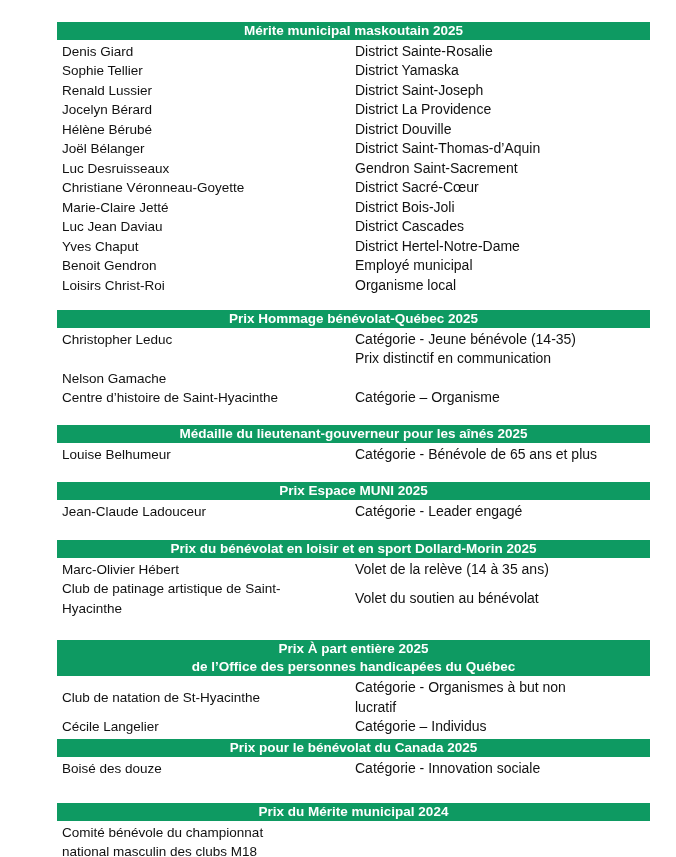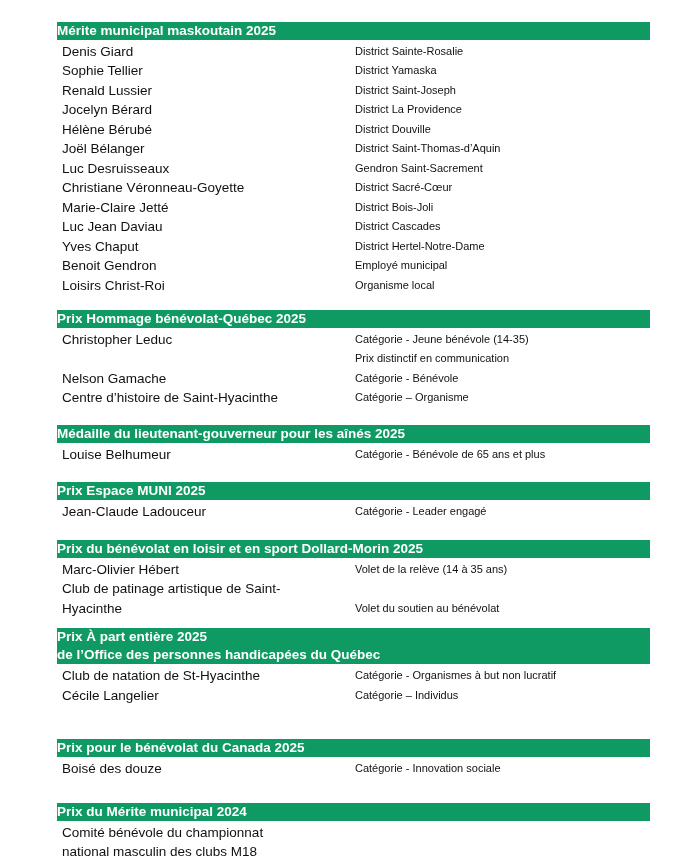--- a/index.html
+++ b/index.html
@@ -15,38 +15,38 @@
   .section {
     position: absolute;
     left: 57px;
     width: 593px;
   }
   .bar {
     background: #0e9a62;
     color: #ffffff;
     font-weight: bold;
     font-size: 13.5px;
-    text-align: left;
+    text-align: center;
     line-height: 17.5px;
   }
-  .bar.two-line { line-height: 18px; padding: 0; }
+  .bar.two-line { line-height: 18px; padding: 0; margin-top: 12px; }
   .rows { padding-top: 2px; }
-  .row { display: flex; align-items: flex-end; }
+  .row { display: flex; align-items: center; }
   .cl {
     box-sizing: border-box;
     flex: 0 0 298px;
     padding-left: 5px;
     padding-right: 58px;
     font-size: 13.5px;
     line-height: 19.5px;
   }
   .cr {
     box-sizing: border-box;
     width: 255px;
-    font-size: 11px;
+    font-size: 14px;
     line-height: 19.5px;
   }
 </style>
 </head>
 <body>
 
 <div class="page">
 
   <div class="section" style="top:22px">
     <div class="bar">
@@ -116,21 +116,20 @@
       <div class="row">
           <div class="cl">Christopher Leduc</div>
           <div class="cr">Catégorie - Jeune bénévole (14-35)</div>
         </div>
       <div class="row">
           <div class="cl"></div>
           <div class="cr">Prix distinctif en communication</div>
         </div>
       <div class="row">
           <div class="cl">Nelson Gamache</div>
-          <div class="cr">Catégorie - Bénévole</div>
         </div>
       <div class="row">
           <div class="cl">Centre d’histoire de Saint-Hyacinthe</div>
           <div class="cr">Catégorie – Organisme</div>
         </div>
     </div>
   </div>
 
   <div class="section" style="top:425px">
     <div class="bar">

